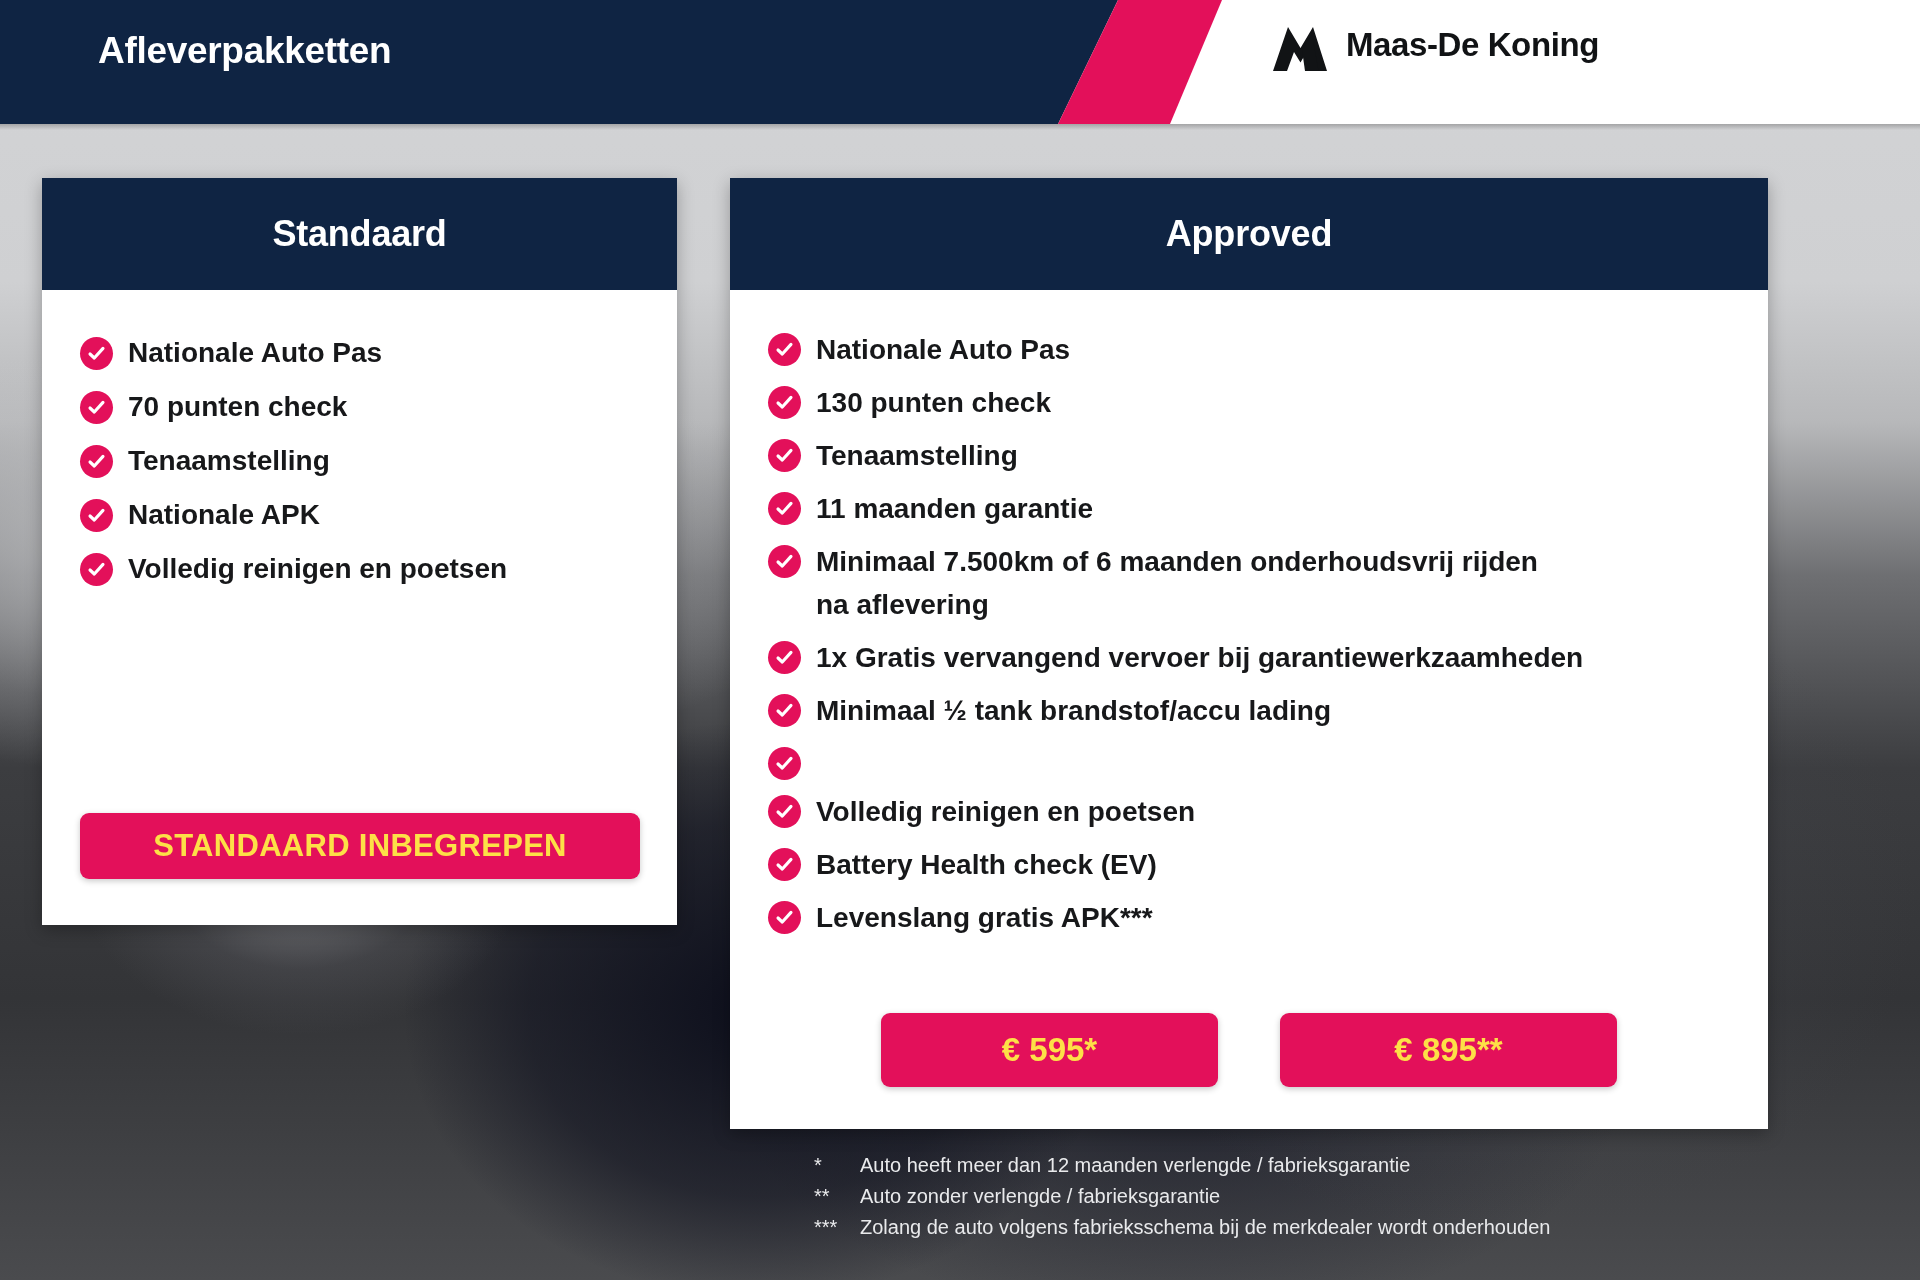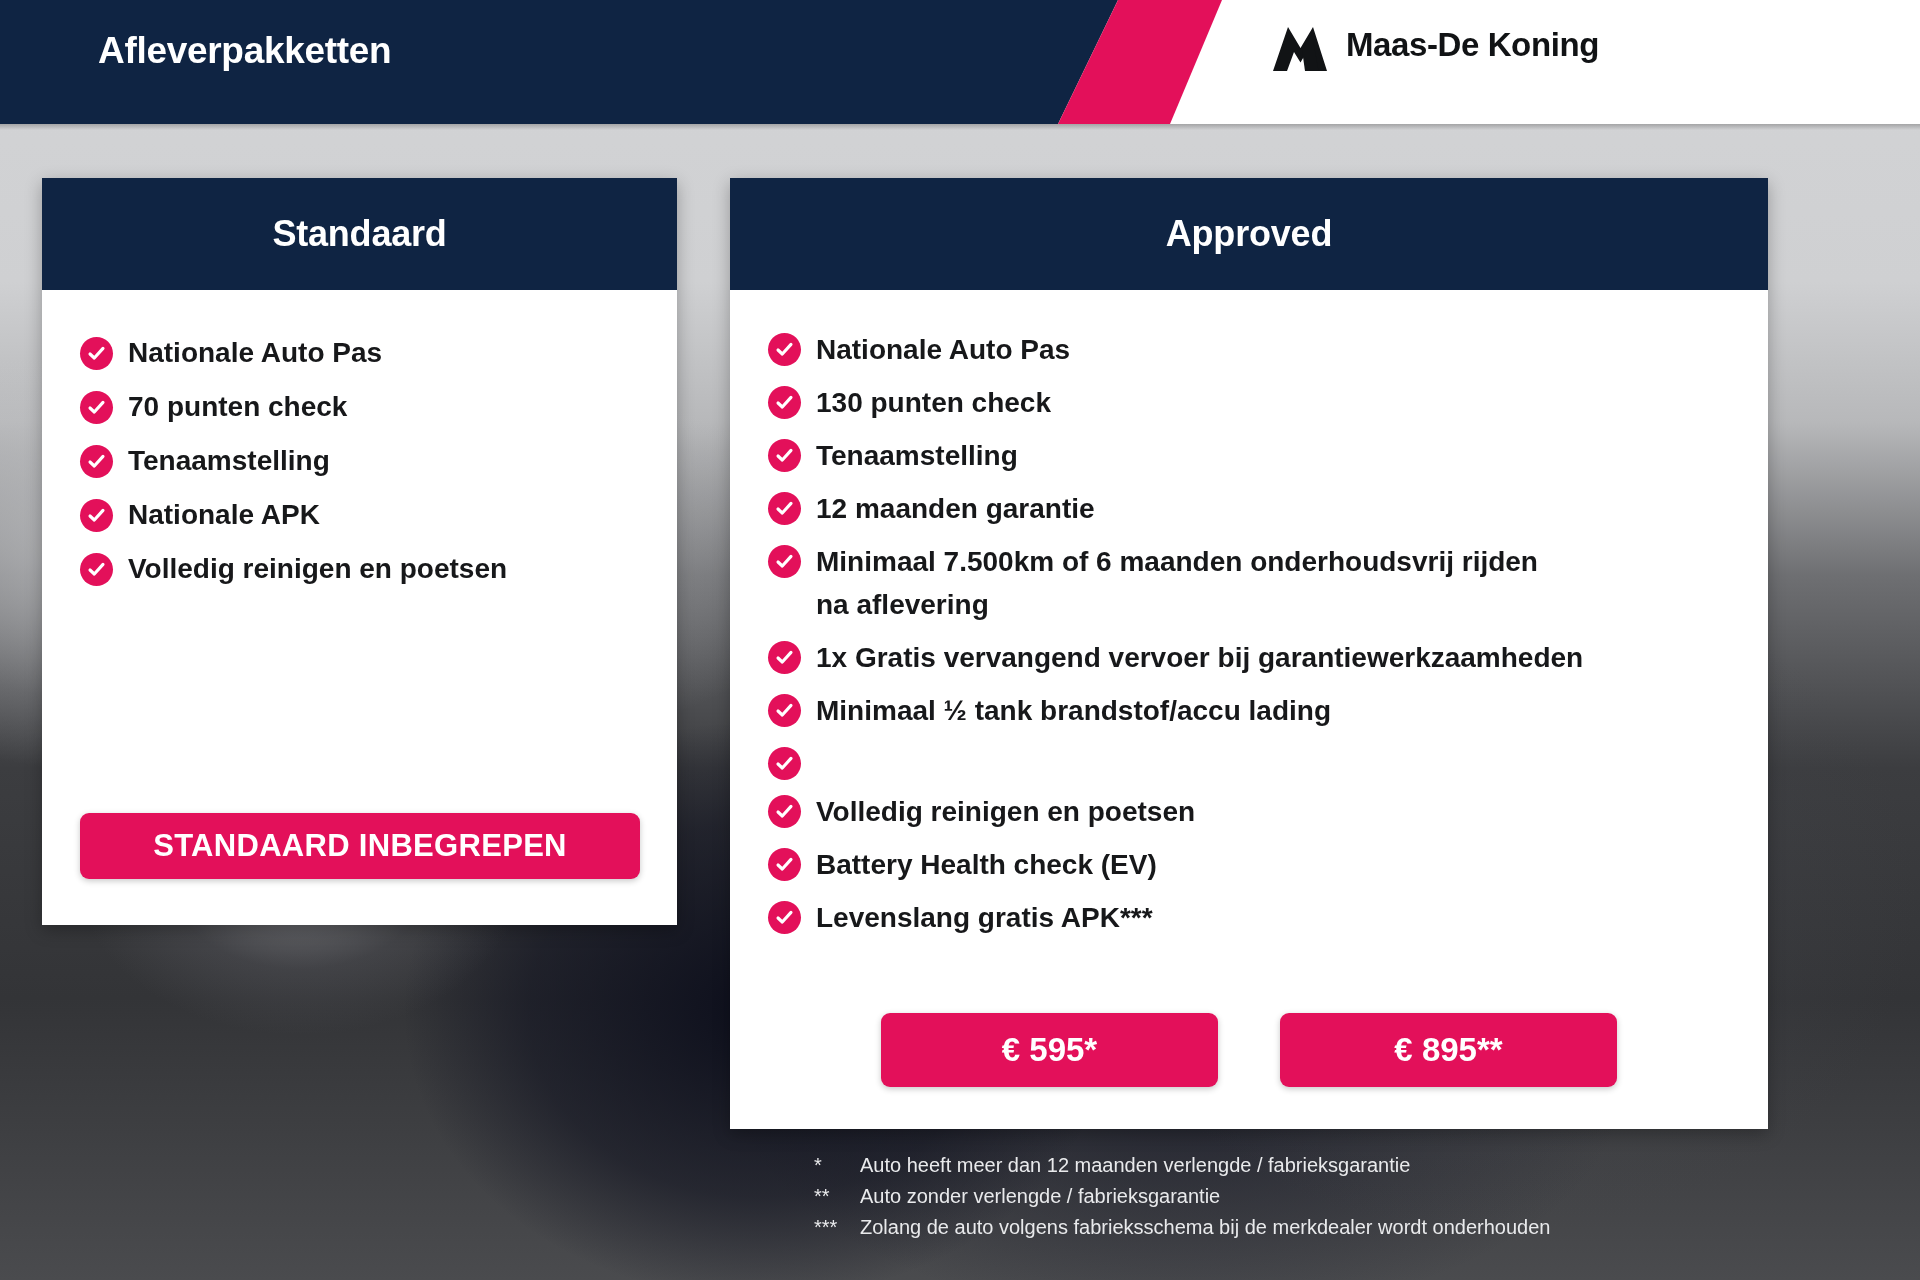--- a/index.html
+++ b/index.html
@@ -97,21 +97,21 @@
   #standard-list .feature-text{ font-size:28px; line-height:40px; }
 
   
   #approved-list{ margin:38px 0 0 38px; }
   #approved-list .feature{ margin-bottom:10px; }
   #approved-list .check{ width:33px; height:33px; margin-right:15px; margin-top:5px; }
   #approved-list .feature-text{ font-size:28px; line-height:43px; }
 
   
   .pill{
-    background:#e3105a; color:#ffffff; border:none; cursor:pointer;
+    background:#e3105a; color:#fde047; border:none; cursor:pointer;
     border-radius:9px; font-weight:700; font-family:inherit;
     display:flex; align-items:center; justify-content:center;
     box-shadow:0 2px 6px rgba(0,0,0,0.22);
   }
   #standard-pill{
     position:absolute; left:38px; bottom:46px;
     width:560px; height:66px; font-size:31px; letter-spacing:0.3px;
   }
   #price-row{
     position:absolute; left:0; right:0; bottom:42px;
@@ -228,21 +228,21 @@
           </svg>
       </span>
       <span class="feature-text">Tenaamstelling</span>
     </li>
     <li class="feature">
       <span class="check">
         <svg width="19" height="19" viewBox="0 0 19 19">
             <path d="M3 10 L7.3 14 L16 4.4" stroke="#fff" stroke-width="3.1" fill="none" stroke-linecap="round" stroke-linejoin="round"></path>
           </svg>
       </span>
-      <span class="feature-text">12 maanden garantie</span>
+      <span class="feature-text">11 maanden garantie</span>
     </li>
     <li class="feature">
       <span class="check">
         <svg width="19" height="19" viewBox="0 0 19 19">
             <path d="M3 10 L7.3 14 L16 4.4" stroke="#fff" stroke-width="3.1" fill="none" stroke-linecap="round" stroke-linejoin="round"></path>
           </svg>
       </span>
       <span class="feature-text" style="max-width:745px;">Minimaal 7.500km of 6 maanden onderhoudsvrij rijden na aflevering</span>
     </li>
     <li class="feature">

